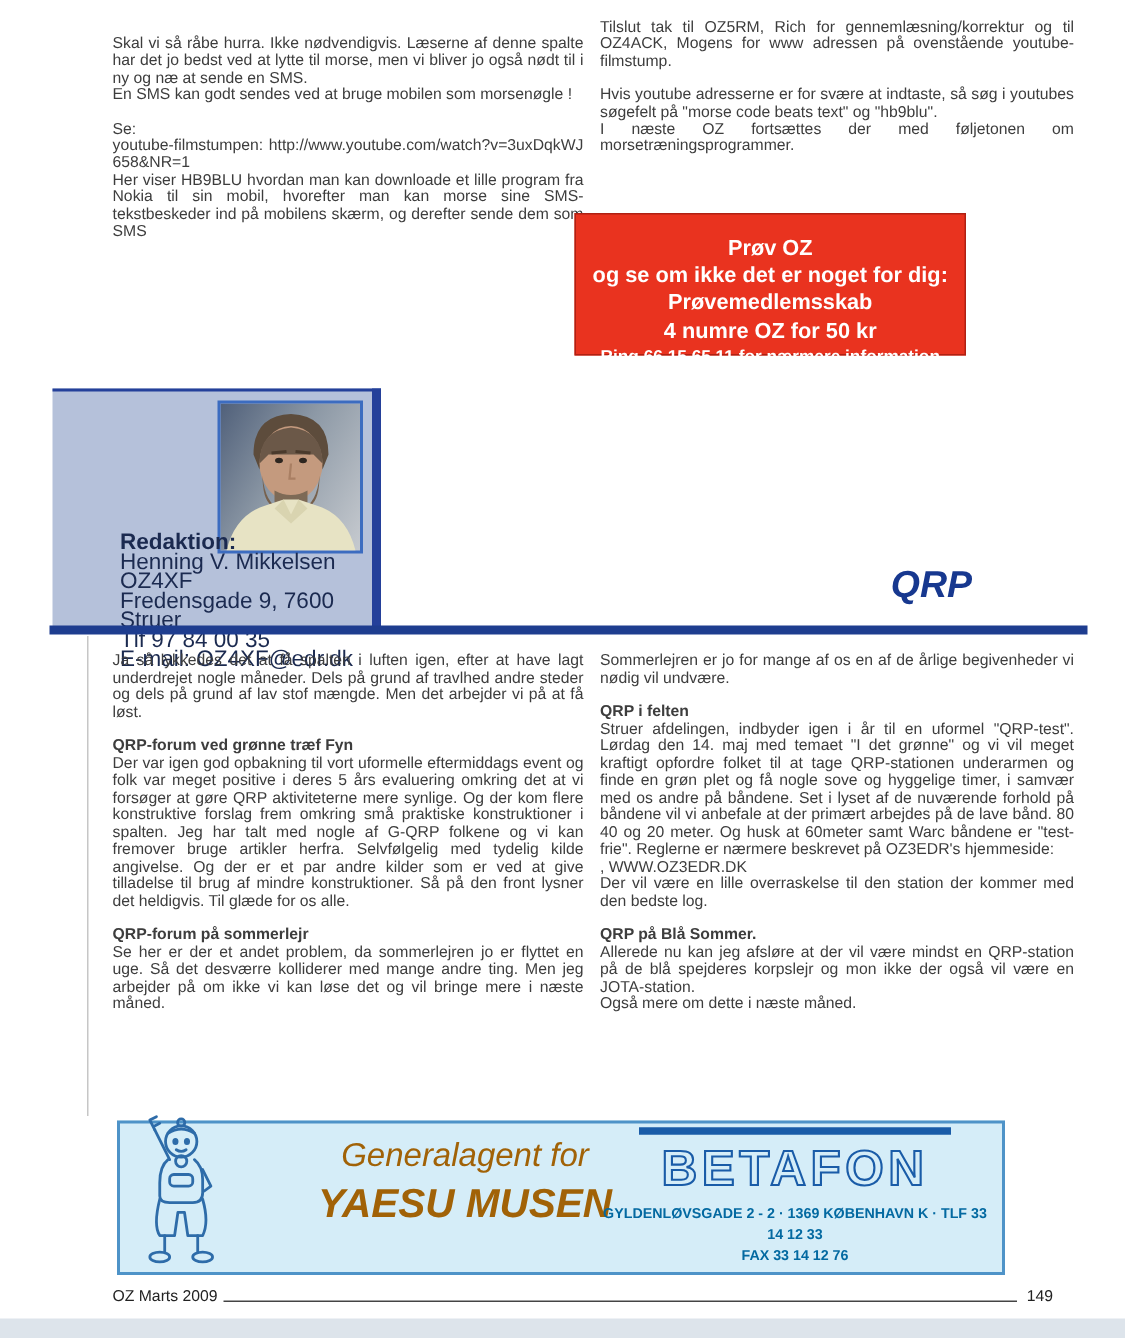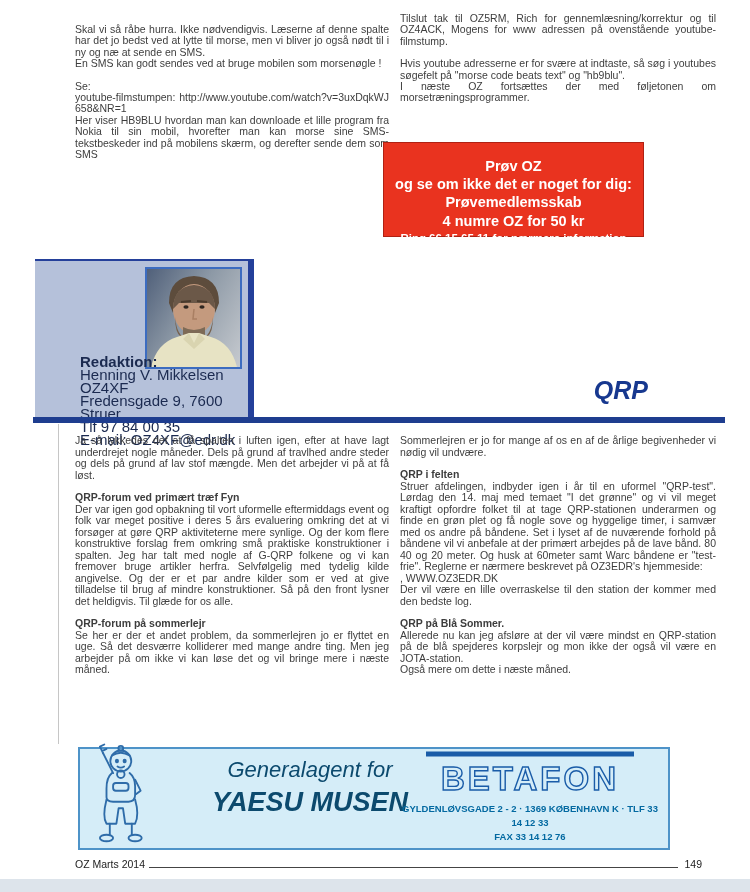--- a/index.html
+++ b/index.html
@@ -51,21 +51,21 @@
     position:absolute; left:58px; top:424px; width:1px; height:320px; background:#c6c6c6;
   }
 
   
   #ad {
     position:absolute; left:78px; top:747px; width:592px; height:103px;
     background:#d5edf8; border:2px solid #4e93c8; box-sizing:border-box;
   }
   #mascot { position:absolute; left:10px; top:-9px; }
   #yaesu {
-    position:absolute; left:86px; top:6px; width:288px; text-align:center; color:#0c4a6e;
+    position:absolute; left:86px; top:6px; width:288px; text-align:center; color:#a16207;
   }
   #yaesu .l1 { font-style:italic; font-size:22px; line-height:30px; font-weight:500; }
   #yaesu .l2 { font-style:italic; font-size:27px; line-height:34px; font-weight:bold; }
   #betafon {
     position:absolute; left:316px; top:2px; width:268px; text-align:center; color:#0369a1;
   }
   #betafon .addr { font-size:9.5px; font-weight:bold; line-height:14px; margin-top:3px; }
   #betafon .fax  { font-size:9.5px; font-weight:bold; line-height:14px; }
 
   
@@ -133,21 +133,21 @@
     </div>
   </div>
 
   <div id="qrp-title">QRP</div>
   <div id="divider-bar"></div>
   <div id="fold-line"></div>
 
   <div class="col" style="left:75px; top:435px; width:314px; line-height:11.5px;">
     <div class="para">Ja så lykkedes det at få spalten i luften igen, efter at have lagt underdrejet nogle måneder. Dels på grund af travlhed andre steder og dels på grund af lav stof mængde. Men det arbejder vi på at få løst.</div>
     <div class="gap"></div>
-    <div class="heading">QRP-forum ved primært træf Fyn</div>
+    <div class="heading">QRP-forum ved grønne træf Fyn</div>
     <div class="para">Der var igen god opbakning til vort uformelle eftermiddags event og folk var meget positive i deres 5 års evaluering omkring det at vi forsøger at gøre QRP aktiviteterne mere synlige. Og der kom flere konstruktive forslag frem omkring små praktiske konstruktioner i spalten. Jeg har talt med nogle af G-QRP folkene og vi kan fremover bruge artikler herfra. Selvfølgelig med tydelig kilde angivelse. Og der er et par andre kilder som er ved at give tilladelse til brug af mindre konstruktioner.  Så på den front lysner det heldigvis.  Til glæde for os alle.</div>
     <div class="gap"></div>
     <div class="heading">QRP-forum på sommerlejr</div>
     <div class="para">Se her er der et andet problem, da sommerlejren jo er flyttet en uge. Så det desværre kolliderer med mange andre ting. Men jeg arbejder på om ikke vi kan løse det og vil bringe mere i næste måned.</div>
   </div>
 
   <div class="col" style="left:400px; top:435px; width:316px; line-height:11.5px;">
     <div class="para">Sommerlejren er jo for mange af os en af de årlige begivenheder vi nødig vil undvære.</div>
     <div class="gap"></div>
     <div class="heading">QRP i felten</div>
@@ -189,20 +189,20 @@
       <svg width="216" height="44" viewBox="0 0 216 44">
         <path d="M4 3 H212" stroke="#1a5ca8" stroke-width="5"></path>
         <text x="108" y="39" text-anchor="middle" font-family="Liberation Sans, sans-serif" font-size="33" font-weight="bold" letter-spacing="3" fill="none" stroke="#1a5ca8" stroke-width="1.4">BETAFON</text>
       </svg>
       <div class="addr">GYLDENLØVSGADE 2 - 2 · 1369 KØBENHAVN K · TLF 33 14 12 33</div>
       <div class="fax">FAX 33 14 12 76</div>
     </div>
   </div>
 
   <div id="footer">
-    <span>OZ Marts 2014</span>
+    <span>OZ Marts 2009</span>
     <span class="rule"></span>
     <span>149</span>
   </div>
 
   <div id="bottom-strip"></div>
 
 </div>
 
 </body></html>

